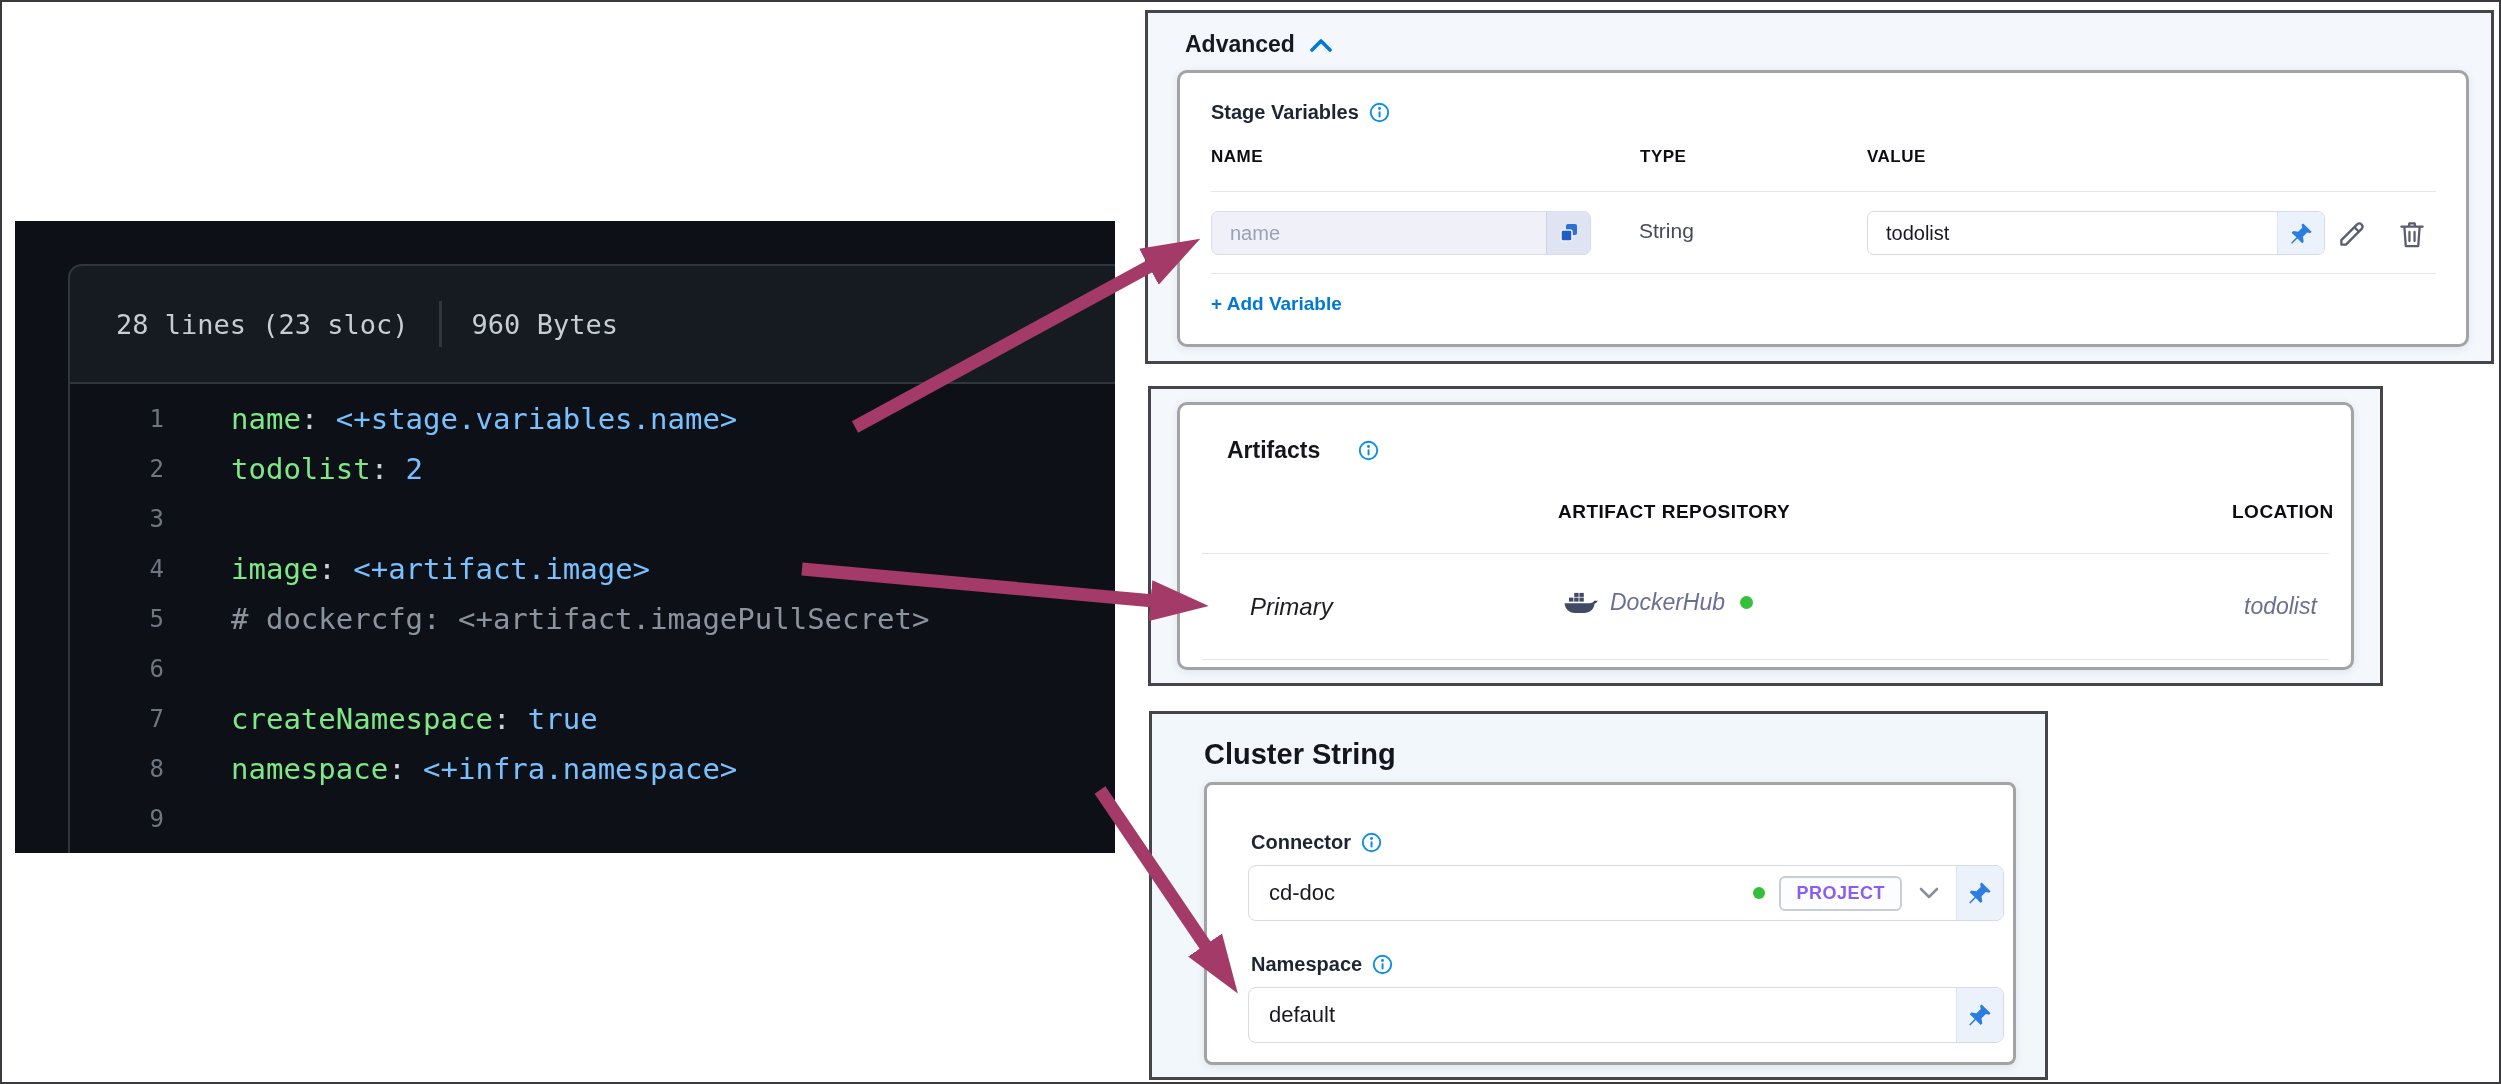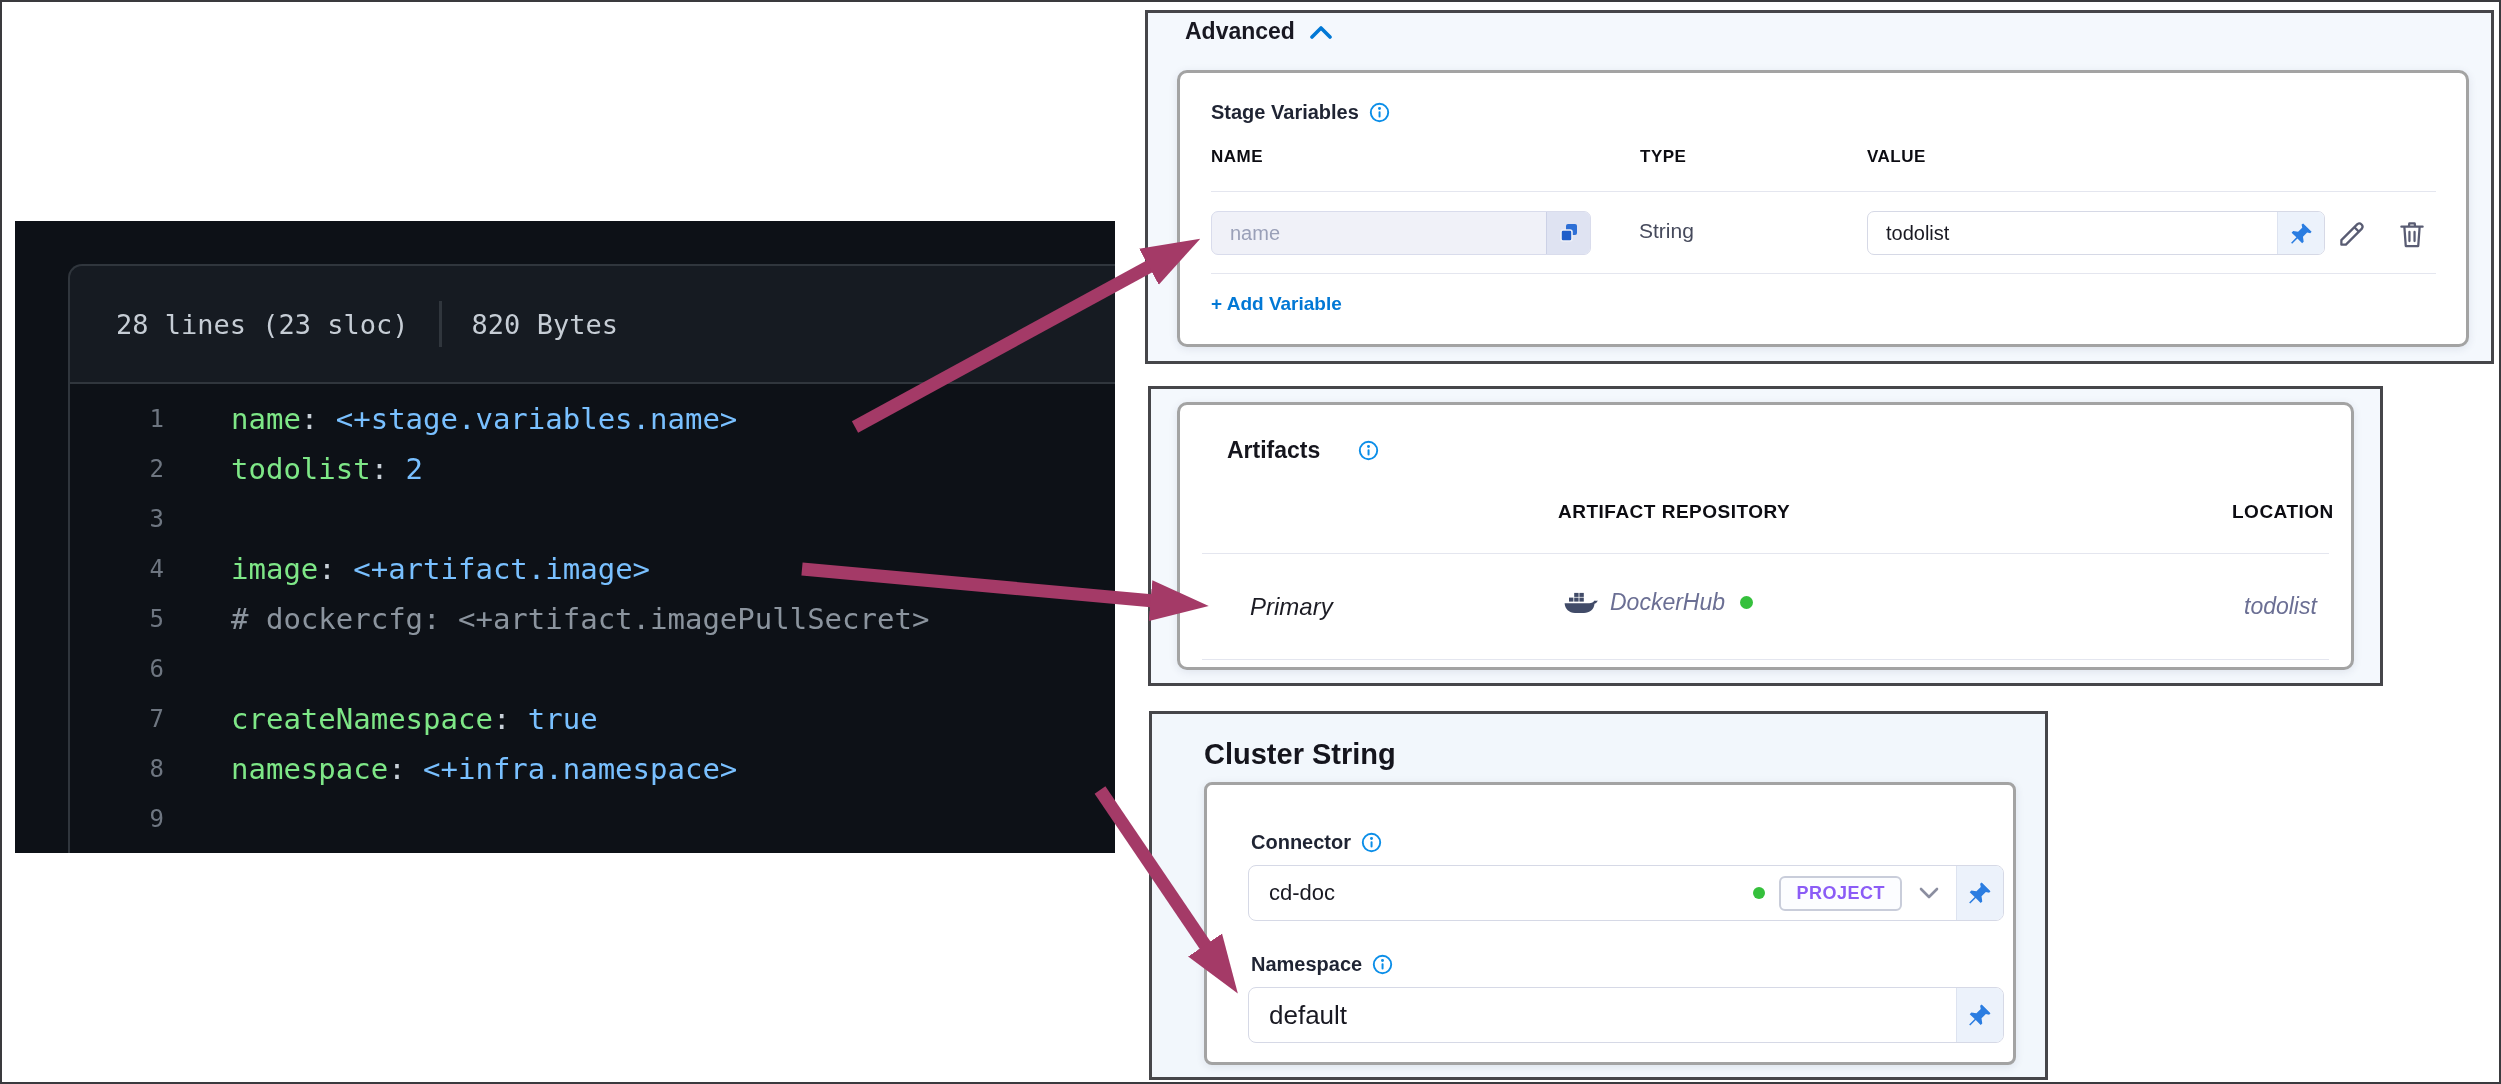--- a/index.html
+++ b/index.html
@@ -44,21 +44,21 @@
                      color:#191922; min-width:0; }
   .pin-seg { flex:none; align-self:stretch; width:47px; background:#ecf2fb;
              border-left:1px solid #dde3f0; display:flex; align-items:center;
              justify-content:center; color:#2b7de1; cursor:pointer; }
   .icon-btn { background:none; border:none; cursor:pointer; display:flex;
               align-items:center; justify-content:center; color:#595c73; }
   .green-dot { display:inline-block; border-radius:50%; background:#35c03c; flex:none; }
 
   
   .adv-panel { left:1143px; top:8px; width:1349px; height:354px; }
-  .adv-title-row { position:absolute; left:37px; top:5px; display:flex; align-items:center; cursor:pointer; }
+  .adv-title-row { position:absolute; left:37px; top:18px; display:flex; align-items:center; cursor:pointer; }
   .adv-title-row .t { font-size:23px; font-weight:700; color:#181822; }
   .adv-title-row svg { margin-left:14px; }
   .adv-card { left:29px; top:57px; width:1292px; height:277px; }
   .sv-label-row { position:absolute; left:31px; top:28px; }
   .sv-head-name { position:absolute; left:31px; top:74px; font-size:17px; }
   .sv-head-type { position:absolute; left:460px; top:74px; font-size:17px; }
   .sv-head-value { position:absolute; left:687px; top:74px; font-size:17px; }
   .sv-sep1 { left:31px; right:30px; top:118px; }
   .sv-sep2 { left:31px; right:30px; top:200px; }
   .name-input { position:absolute; left:31px; top:138px; width:380px; height:44px;
@@ -98,36 +98,36 @@
   .clu-card { left:52px; top:68px; width:812px; height:283px; border-radius:8px; }
   .conn-label { position:absolute; left:44px; top:46px; }
   .conn-input { position:absolute; left:41px; top:80px; width:756px; height:56px; border-radius:8px; }
   .conn-input .val { font-size:22px; padding-left:20px; }
   .scope-badge { flex:none; font-size:18px; font-weight:700; color:#8b5cf6; letter-spacing:0.5px;
                  border:2px solid #c9cdda; border-radius:6px; background:#fcfdff;
                  padding:5px 15px; margin-left:14px; }
   .conn-chevron { flex:none; margin:0 17px; display:flex; align-items:center; cursor:pointer; }
   .ns-label { position:absolute; left:44px; top:168px; }
   .ns-input { position:absolute; left:41px; top:202px; width:756px; height:56px; border-radius:8px; }
-  .ns-input .val { font-size:26px; padding-left:20px; }
+  .ns-input .val { font-size:22px; padding-left:20px; }
 
   
   .arrows { position:absolute; left:0; top:0; width:2501px; height:1084px;
             pointer-events:none; z-index:50; }
 </style>
 </head>
 <body>
 
 <div class="stage">
 
   <div class="code-panel">
     <div class="file-header">
       <span>28 lines (23 sloc)</span>
       <span class="meta-divider"></span>
-      <span>820 Bytes</span>
+      <span>960 Bytes</span>
     </div>
     <div class="code-area" id="code-lines">
         <div class="code-line">
           <span class="ln">1</span>
           <span class="code"><span class="tk-k">name</span><span class="tk-p">: </span><span class="tk-v">&lt;+stage.variables.name&gt;</span></span>
         </div>
         <div class="code-line">
           <span class="ln">2</span>
           <span class="code"><span class="tk-k">todolist</span><span class="tk-p">: </span><span class="tk-v">2</span></span>
         </div>

